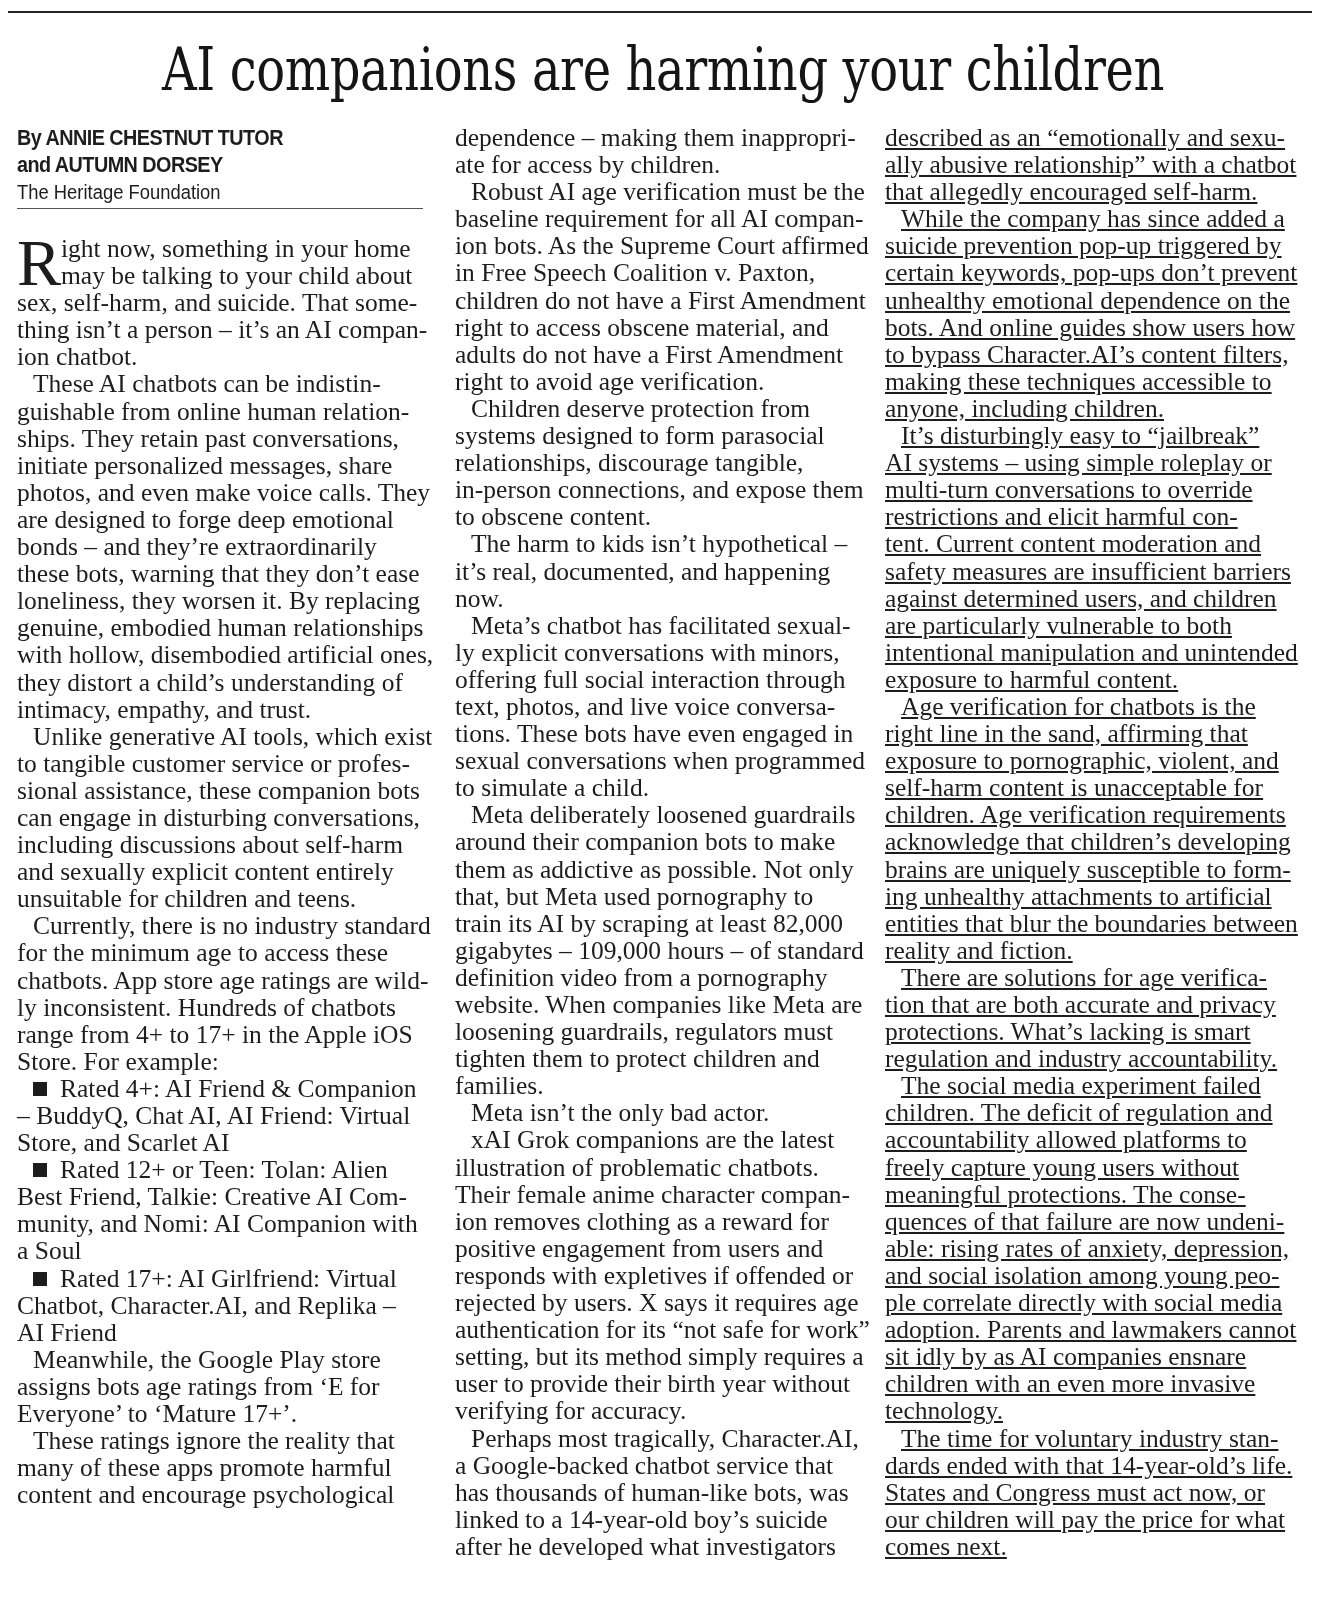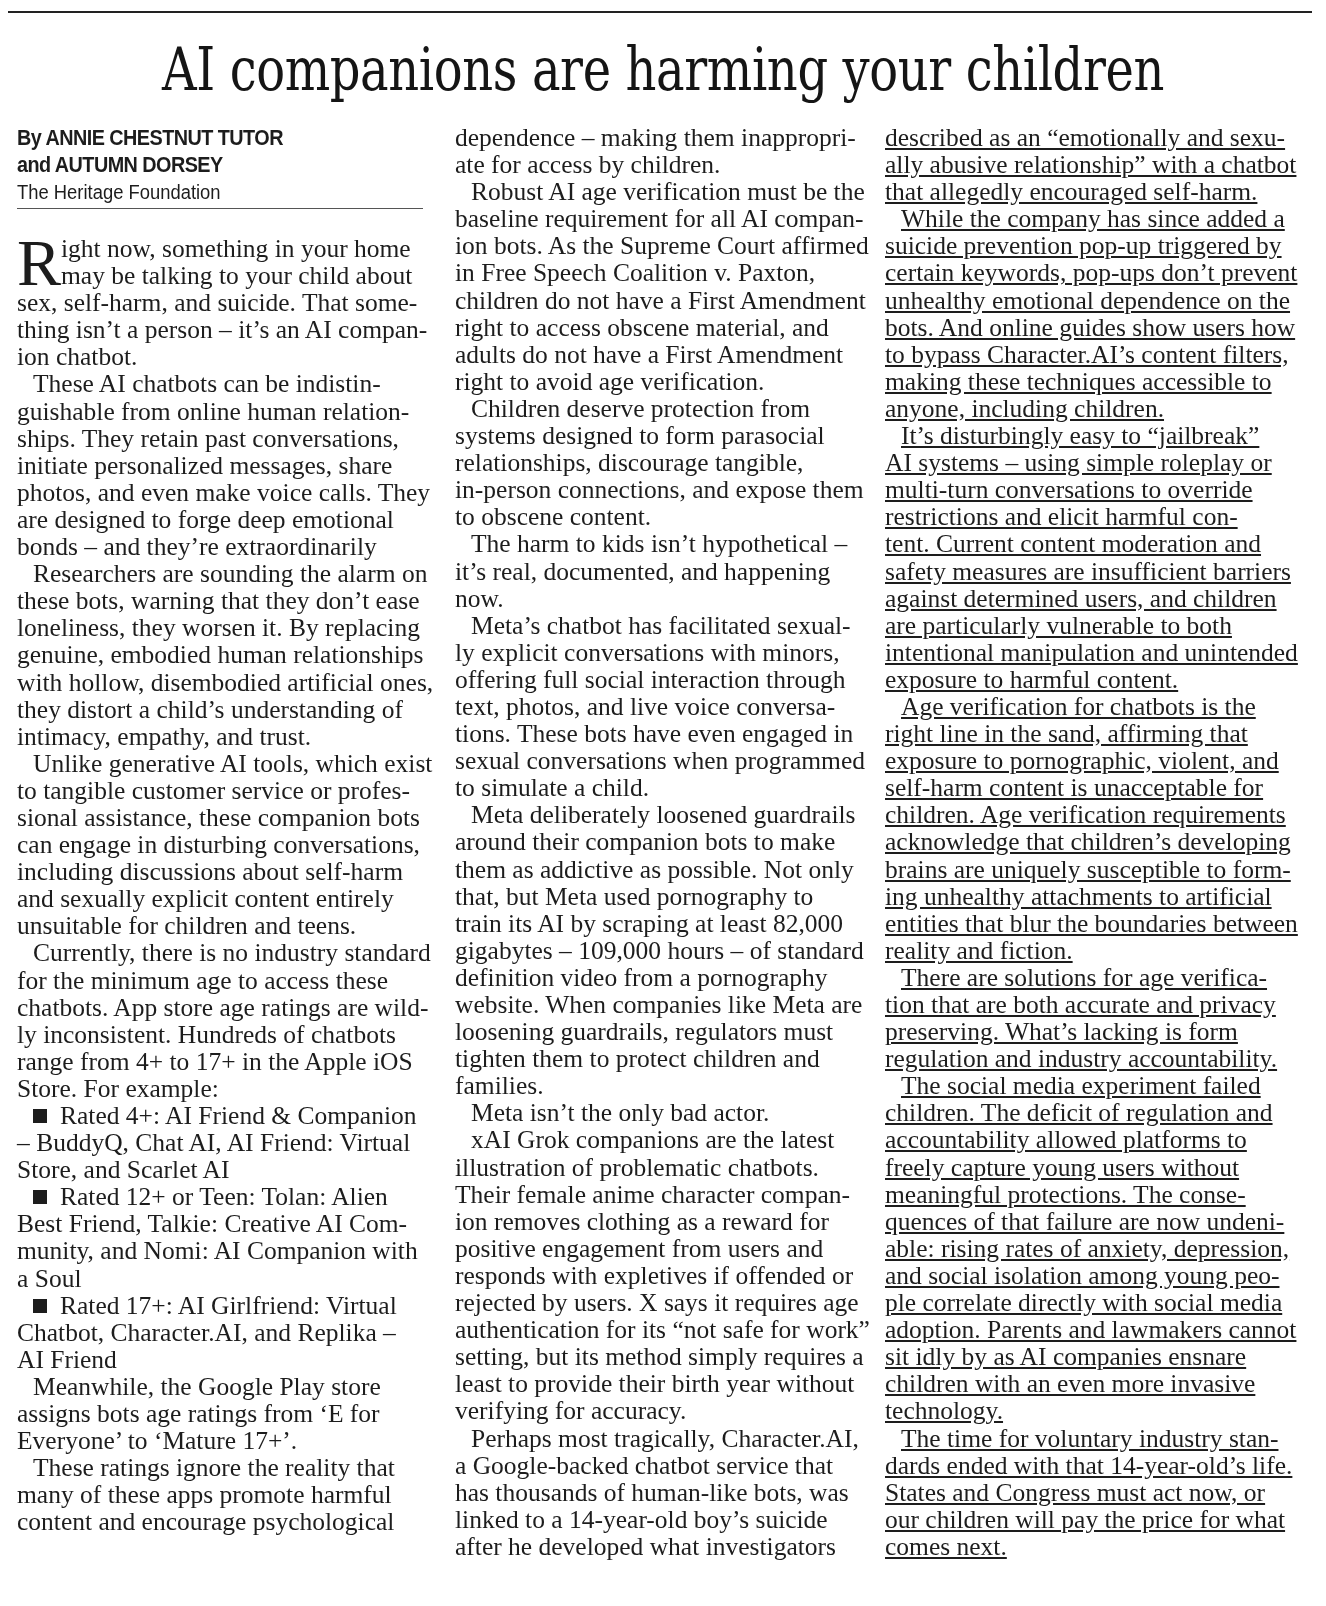--- a/index.html
+++ b/index.html
@@ -48,21 +48,20 @@
       <div>
         <span class="line indent"><span>These AI chatbots can be indistin-</span></span>
         <span class="line"><span>guishable from online human relation-</span></span>
         <span class="line"><span>ships. They retain past conversations,</span></span>
         <span class="line"><span>initiate personalized messages, share</span></span>
         <span class="line"><span>photos, and even make voice calls. They</span></span>
         <span class="line"><span>are designed to forge deep emotional</span></span>
         <span class="line"><span>bonds – and they’re extraordinarily</span></span>
       </div>
       <div>
-        <span class="line indent"><span>Researchers are sounding the alarm on</span></span>
         <span class="line"><span>these bots, warning that they don’t ease</span></span>
         <span class="line"><span>loneliness, they worsen it. By replacing</span></span>
         <span class="line"><span>genuine, embodied human relationships</span></span>
         <span class="line"><span>with hollow, disembodied artificial ones,</span></span>
         <span class="line"><span>they distort a child’s understanding of</span></span>
         <span class="line"><span>intimacy, empathy, and trust.</span></span>
       </div>
       <div>
         <span class="line indent"><span>Unlike generative AI tools, which exist</span></span>
         <span class="line"><span>to tangible customer service or profes-</span></span>
@@ -165,21 +164,21 @@
       <div>
         <span class="line indent"><span>xAI Grok companions are the latest</span></span>
         <span class="line"><span>illustration of problematic chatbots.</span></span>
         <span class="line"><span>Their female anime character compan-</span></span>
         <span class="line"><span>ion removes clothing as a reward for</span></span>
         <span class="line"><span>positive engagement from users and</span></span>
         <span class="line"><span>responds with expletives if offended or</span></span>
         <span class="line"><span>rejected by users. X says it requires age</span></span>
         <span class="line"><span>authentication for its “not safe for work”</span></span>
         <span class="line"><span>setting, but its method simply requires a</span></span>
-        <span class="line"><span>least to provide their birth year without</span></span>
+        <span class="line"><span>user to provide their birth year without</span></span>
         <span class="line"><span>verifying for accuracy.</span></span>
       </div>
       <div>
         <span class="line indent"><span>Perhaps most tragically, Character.AI,</span></span>
         <span class="line"><span>a Google-backed chatbot service that</span></span>
         <span class="line"><span>has thousands of human-like bots, was</span></span>
         <span class="line"><span>linked to a 14-year-old boy’s suicide</span></span>
         <span class="line"><span>after he developed what investigators</span></span>
       </div>
     </div>
@@ -222,21 +221,21 @@
         <span class="line"><span>children. Age verification requirements</span></span>
         <span class="line"><span>acknowledge that children’s developing</span></span>
         <span class="line"><span>brains are uniquely susceptible to form-</span></span>
         <span class="line"><span>ing unhealthy attachments to artificial</span></span>
         <span class="line"><span>entities that blur the boundaries between</span></span>
         <span class="line"><span>reality and fiction.</span></span>
       </div>
       <div>
         <span class="line indent"><span>There are solutions for age verifica-</span></span>
         <span class="line"><span>tion that are both accurate and privacy</span></span>
-        <span class="line"><span>preserving. What’s lacking is form</span></span>
+        <span class="line"><span>protections. What’s lacking is smart</span></span>
         <span class="line"><span>regulation and industry accountability.</span></span>
       </div>
       <div>
         <span class="line indent"><span>The social media experiment failed</span></span>
         <span class="line"><span>children. The deficit of regulation and</span></span>
         <span class="line"><span>accountability allowed platforms to</span></span>
         <span class="line"><span>freely capture young users without</span></span>
         <span class="line"><span>meaningful protections. The conse-</span></span>
         <span class="line"><span>quences of that failure are now undeni-</span></span>
         <span class="line"><span>able: rising rates of anxiety, depression,</span></span>

